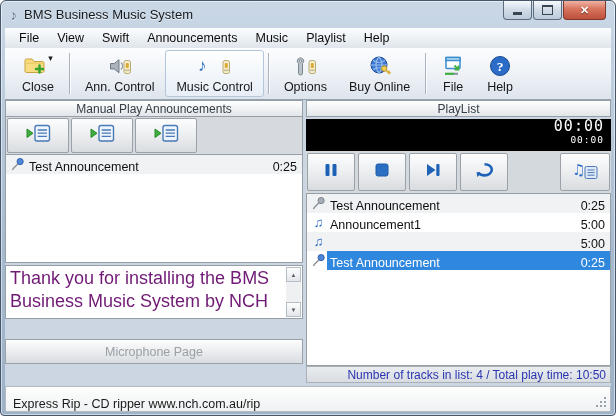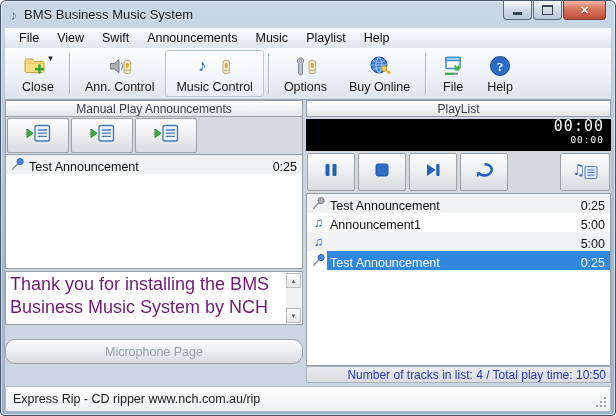--- a/index.html
+++ b/index.html
@@ -49,36 +49,36 @@
   .note-row{font-size:13px;color:#2b6cc8;line-height:14px;}
   .band{flex:1;display:flex;align-items:flex-end;padding:0 5px 0 3px;height:100%;}
   .row.selected .band{background:#2f87de;color:#fff;}
   .dur{margin-left:auto;}
   
   .info-box{margin-top:2px;flex:0 0 54px;position:relative;background:#fff;border:1px solid #969ea6;box-sizing:border-box;}
   .info-text{position:absolute;top:1px;left:4px;right:18px;bottom:1px;font-size:18px;line-height:1.3;color:#701a75;white-space:pre-line;overflow:hidden;}
   .vscroll{position:absolute;top:1px;right:1px;bottom:1px;width:15px;background:#eef0f2;display:flex;flex-direction:column;justify-content:space-between;}
   .scroll-btn{height:15px;background:linear-gradient(#fdfdfd,#e3e6ea);border:1px solid #b7bdc4;font-size:6px;color:#555c64;
     display:flex;align-items:center;justify-content:center;box-sizing:border-box;}
-  .mic-page-btn{margin-top:14px;flex:0 0 25px;background:linear-gradient(#fdfdfe,#ebedef 50%,#dadde0);border:1px solid #9aa1a9;border-radius:10px;
+  .mic-page-btn{margin-top:20px;flex:0 0 25px;background:linear-gradient(#fdfdfe,#ebedef 50%,#dadde0);border:1px solid #9aa1a9;border-radius:0;
     color:#9aa0a6;font-size:12.5px;font-family:"Liberation Sans",sans-serif;}
   
   .lcd{margin-top:2px;flex:0 0 32px;background:#000;display:flex;flex-direction:column;align-items:flex-end;
     padding-right:7px;font-family:"DejaVu Sans Mono",monospace;color:#fff;}
   .lcd-big{font-size:15px;line-height:15px;letter-spacing:1px;}
   .lcd-small{font-size:9.5px;line-height:10px;letter-spacing:1px;margin-top:1px;}
   .transport{flex:0 0 42px;display:flex;align-items:center;gap:3px;padding:2px 1px;background:#d4d9de;box-sizing:border-box;}
   .t-btn{width:46px;height:36px;background:linear-gradient(#fdfdfe,#eceef0 50%,#d9dcdf);border:1px solid #9aa1a9;border-radius:2px;
     display:flex;align-items:center;justify-content:center;}
   .t-btn.music-list{margin-left:auto;width:48px;}
   .summary{margin-top:0;flex:0 0 17px;background:linear-gradient(#e9ecef,#d9dde2);border:1px solid #a9b0b8;box-sizing:border-box;
     color:#2b35af;font-size:12px;display:flex;align-items:center;justify-content:flex-end;padding:0 4px;white-space:nowrap;overflow:hidden;}
   
   .statusbar{position:absolute;left:4px;right:4px;top:385px;height:26px;background:linear-gradient(#fdfdfd,#f0f1f3);
-    border:1px solid #b3bac1;box-sizing:border-box;display:flex;align-items:center;padding:0 7px;font-size:12.5px;color:#1a1a1a;}
+    border:1px solid #b3bac1;box-sizing:border-box;display:flex;align-items:flex-end;padding:0 7px;font-size:12.5px;color:#1a1a1a;}
   .grip{position:absolute;right:3px;bottom:3px;width:11px;height:11px;}
   .grip i{position:absolute;left:8px;top:0;width:2px;height:2px;background:#99a1a9;
     box-shadow:0 4px 0 #99a1a9,0 8px 0 #99a1a9,-4px 4px 0 #99a1a9,-4px 8px 0 #99a1a9,-8px 8px 0 #99a1a9;}
 </style>
 </head>
 <body>
 
 <div class="window">
   <div class="titlebar">
     <span class="app-icon">♪</span>

